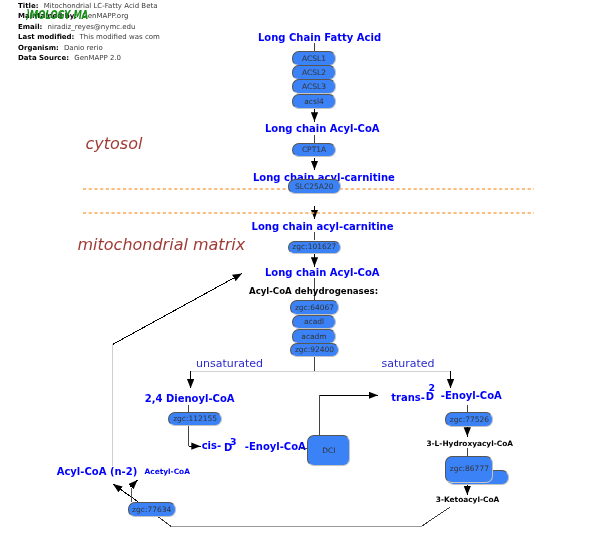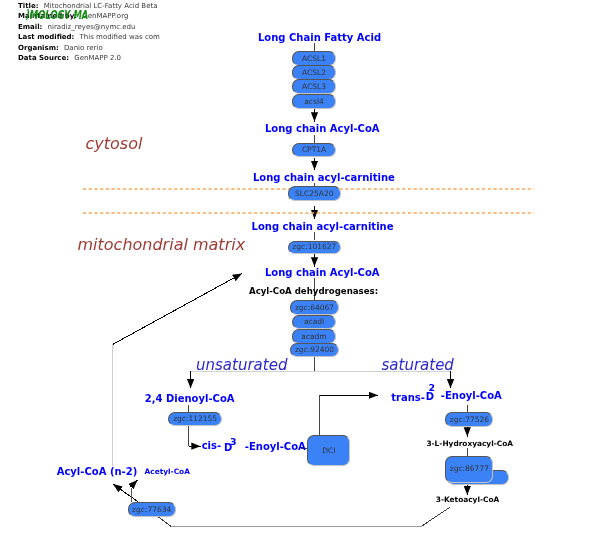--- a/index.html
+++ b/index.html
@@ -20,21 +20,21 @@
   svg#wires{position:absolute;left:0;top:0;width:596px;height:537px;}
 
   
   .lbl{position:absolute;white-space:nowrap;font-weight:bold;line-height:1;}
   .blue{color:#0000ff;}
   .black{color:#000000;}
   .big{font-size:10px;}
   .small{font-size:7.4px;text-align:right;}
   .comp{position:absolute;white-space:nowrap;font-style:italic;font-size:16px;
         color:#9e3b34;line-height:1;}
-  .state{position:absolute;white-space:nowrap;font-style:italic;font-size:15px;
+  .state{position:absolute;white-space:nowrap;font-size:11px;
          color:#2a2ad0;line-height:1;}
 
   
   .gbox{position:absolute;box-sizing:border-box;background:#3b82f6;
         border-top:1px solid #555;border-left:1px solid #555;
         border-right:1px solid #c4c4c4;border-bottom:1px solid #c4c4c4;
         text-align:center;color:#333;
         font-size:7.5px;line-height:1;display:flex;align-items:center;
         justify-content:center;border-radius:7px;}
 </style>
@@ -151,21 +151,21 @@
 
   <div class="state" style="left:180px;top:357.5px">unsaturated</div>
   <div class="state" style="left:365.5px;top:357.5px">saturated</div>
 
   <div class="gbox" style="left:276px;top:51px;width:44px;height:14.5px">ACSL1</div>
   <div class="gbox" style="left:276px;top:65px;width:44px;height:14.5px">ACSL2</div>
   <div class="gbox" style="left:276px;top:79px;width:44px;height:15px">ACSL3</div>
   <div class="gbox" style="left:276px;top:94px;width:44px;height:14.5px">acsl4</div>
 
   <div class="gbox" style="left:276px;top:143px;width:44px;height:14.2px">CPT1A</div>
-  <div class="gbox" style="left:271.5px;top:186px;width:53.5px;height:14.8px">SLC25A20</div>
+  <div class="gbox" style="left:271.5px;top:179px;width:53.5px;height:14.8px">SLC25A20</div>
   <div class="gbox" style="left:271.5px;top:240.5px;width:53.7px;height:13.4px">zgc:101627</div>
 
   <div class="gbox" style="left:274px;top:300px;width:49px;height:14.5px;z-index:3">zgc:64067</div>
   <div class="gbox" style="left:276px;top:314.5px;width:44px;height:14.5px;z-index:2">acadl</div>
   <div class="gbox" style="left:276px;top:329px;width:44px;height:14.5px;z-index:2">acadm</div>
   <div class="gbox" style="left:274px;top:343px;width:49px;height:13.5px;z-index:3">zgc:92400</div>
 
   <div class="gbox" style="left:152.3px;top:411.8px;width:53.7px;height:14.4px">zgc:112155</div>
   <div class="gbox" style="left:291.3px;top:435px;width:43px;height:31px">DCI</div>
   <div class="gbox" style="left:429.4px;top:412.2px;width:48.1px;height:14.5px">zgc:77526</div>

